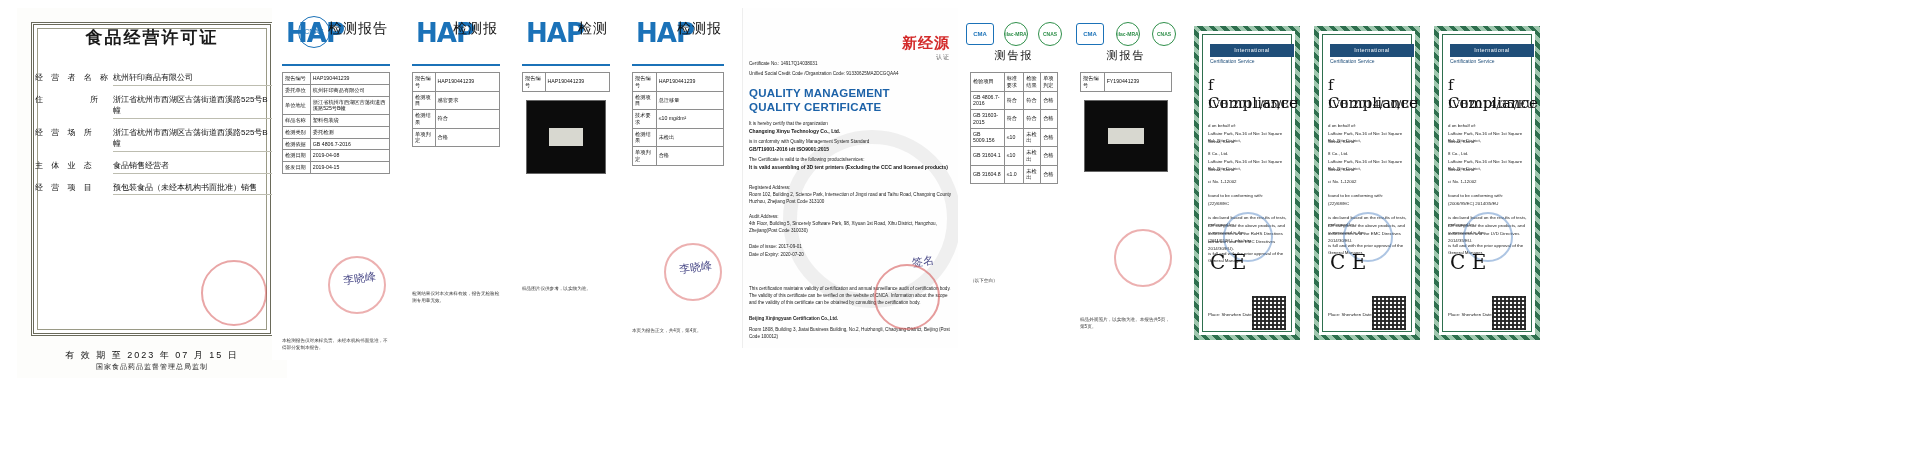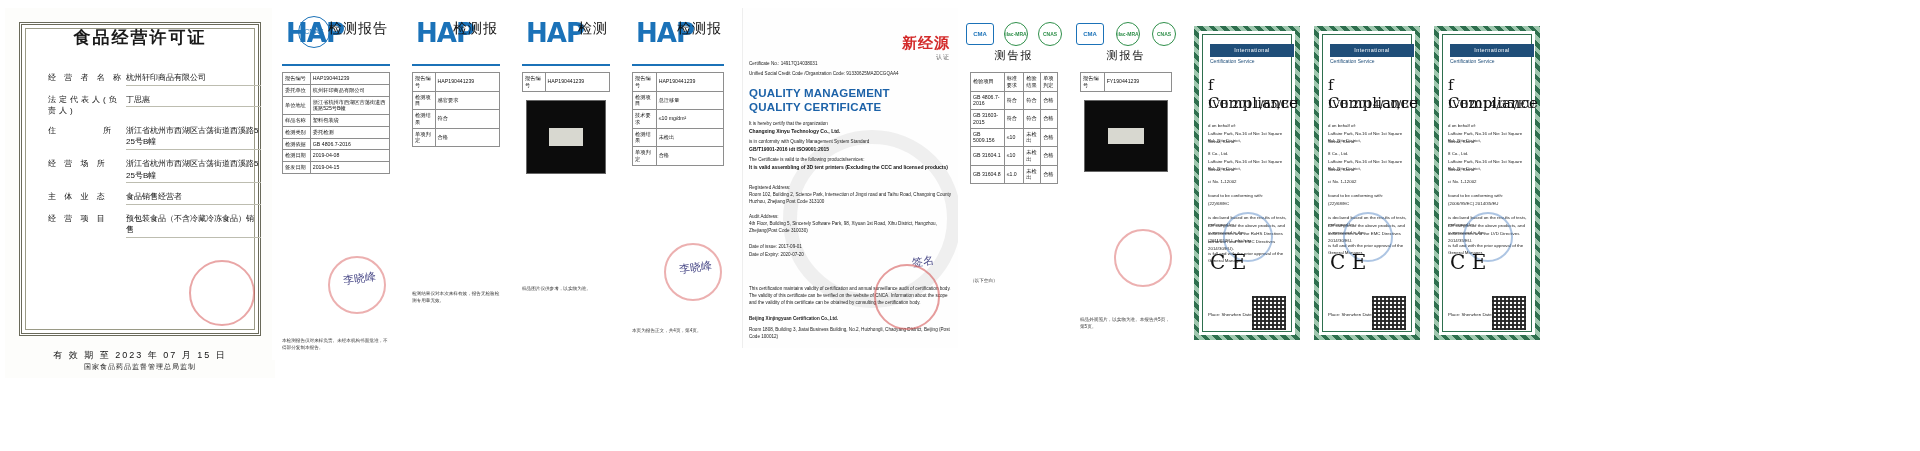--- a/index.html
+++ b/index.html
@@ -21,21 +21,21 @@
   }
   .doc {
     position: absolute;
     top: 0;
     background: #fff;
     overflow: hidden;
   }
 
   
   #doc1 {
-    left: 5px; top: 8px; width: 270px; height: 370px;
+    left: 17px; top: 8px; width: 270px; height: 370px;
     background: #fdfdfb;
   }
   #doc1 .frame {
     position: absolute;
     left: 14px; top: 14px; right: 14px; bottom: 42px;
     border: 3px double #6a6a5a;
     background: #ffffff;
   }
   #doc1 .frame:before {
     content: "";
@@ -71,21 +71,20 @@
     margin-bottom: 8px;
     font-size: 8px;
     color: #111;
     line-height: 1.45;
   }
   .lic-row .k {
     width: 78px;
     flex: 0 0 78px;
     letter-spacing: 3px;
     color: #111;
-    padding-left: 25px;
   }
   .lic-row .v {
     flex: 1;
     border-bottom: 1px solid #bdbdb0;
     padding-bottom: 1px;
     word-break: break-all;
   }
   .lic-valid {
     position: absolute;
     left: 18px; right: 18px; bottom: 16px;
@@ -403,40 +402,36 @@
 
 <div class="sheet">
 
   <div class="doc" id="doc1">
     <div class="frame"></div>
     <div class="lic-title">食品经营许可证</div>
     <div class="lic-rows">
       <div class="lic-row">
         <span class="k">经 营 者 名 称</span>
         <span class="v">杭州轩印商品有限公司</span>
-      </div>
-      <div class="lic-row">
-        <span class="k">法定代表人(负责人)</span>
-        <span class="v">丁思惠</span>
       </div>
       <div class="lic-row">
         <span class="k">住　　　　所</span>
         <span class="v">浙江省杭州市西湖区古荡街道西溪路525号B幢</span>
       </div>
       <div class="lic-row">
         <span class="k">经 营 场 所</span>
         <span class="v">浙江省杭州市西湖区古荡街道西溪路525号B幢</span>
       </div>
       <div class="lic-row">
         <span class="k">主 体 业 态</span>
         <span class="v">食品销售经营者</span>
       </div>
       <div class="lic-row">
         <span class="k">经 营 项 目</span>
-        <span class="v">预包装食品（不含冷藏冷冻食品）销售</span>
+        <span class="v">预包装食品（未经本机构书面批准）销售</span>
       </div>
     </div>
     <div class="lic-seal"></div>
     <div class="lic-valid">有 效 期 至  2023  年 07 月 15 日</div>
     <div class="lic-foot">国家食品药品监督管理总局监制</div>
   </div>
 
   <div class="doc hap" id="doc2">
     <div class="topbar">
       <div class="hap-logo">HAP</div>

